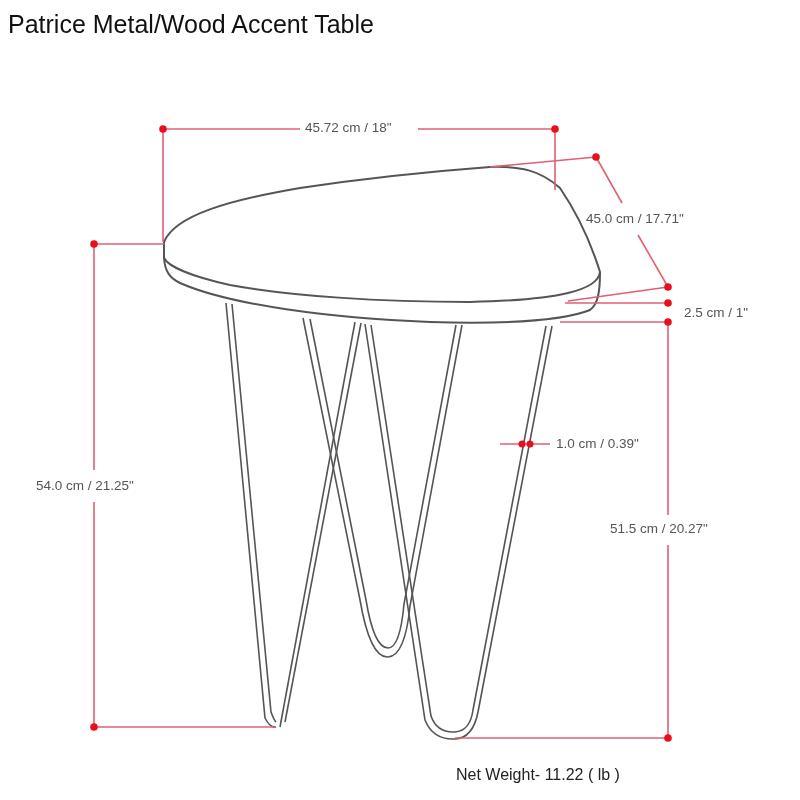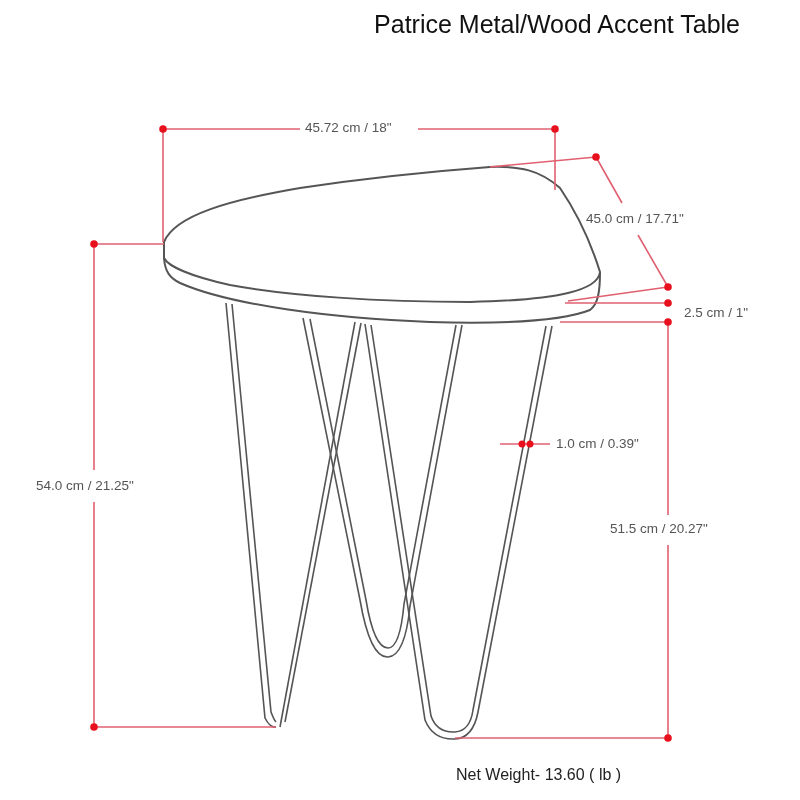--- a/index.html
+++ b/index.html
@@ -1,17 +1,17 @@
 <!DOCTYPE html>
 <html><head>
 <meta charset="utf-8">
 <style>
   html, body { margin: 0; padding: 0; background: #ffffff; }
   body { width: 800px; height: 800px; position: relative; overflow: hidden; font-family: "Liberation Sans", "DejaVu Sans", sans-serif; }
-  .title { position: absolute; left: 0; top: 10px; width: 740px; text-align: right; font-size: 25px; color: #111; padding-left: 0; }
+  .title { position: absolute; left: 8px; top: 10px; width: 740px; text-align: left; font-size: 25px; color: #111; padding-left: 0; }
   .title span { display: inline-block; margin-left: 0; }
   svg.drawing { position: absolute; left: 0; top: 0; }
   .dim-label { position: absolute; font-size: 13.5px; color: #555; white-space: nowrap; }
   .weight { position: absolute; left: 456px; top: 766px; font-size: 16px; color: #222; }
 </style>
 </head>
 <body>
 
 <div class="title">
   <span style="position:relative; left:0;">Patrice Metal/Wood Accent Table</span>
@@ -82,13 +82,13 @@
   </g>
 </svg>
 
 <div class="dim-label" style="left:305px; top:120px;">45.72 cm / 18"</div>
 <div class="dim-label" style="left:586px; top:211px;">45.0 cm / 17.71"</div>
 <div class="dim-label" style="left:684px; top:305px;">2.5 cm / 1"</div>
 <div class="dim-label" style="left:36px; top:478px;">54.0 cm / 21.25"</div>
 <div class="dim-label" style="left:610px; top:521px;">51.5 cm / 20.27"</div>
 <div class="dim-label" style="left:556px; top:436px;">1.0 cm / 0.39"</div>
 
-<div class="weight">Net Weight- 13.60 ( lb )</div>
+<div class="weight">Net Weight- 11.22 ( lb )</div>
 
 </body></html>

